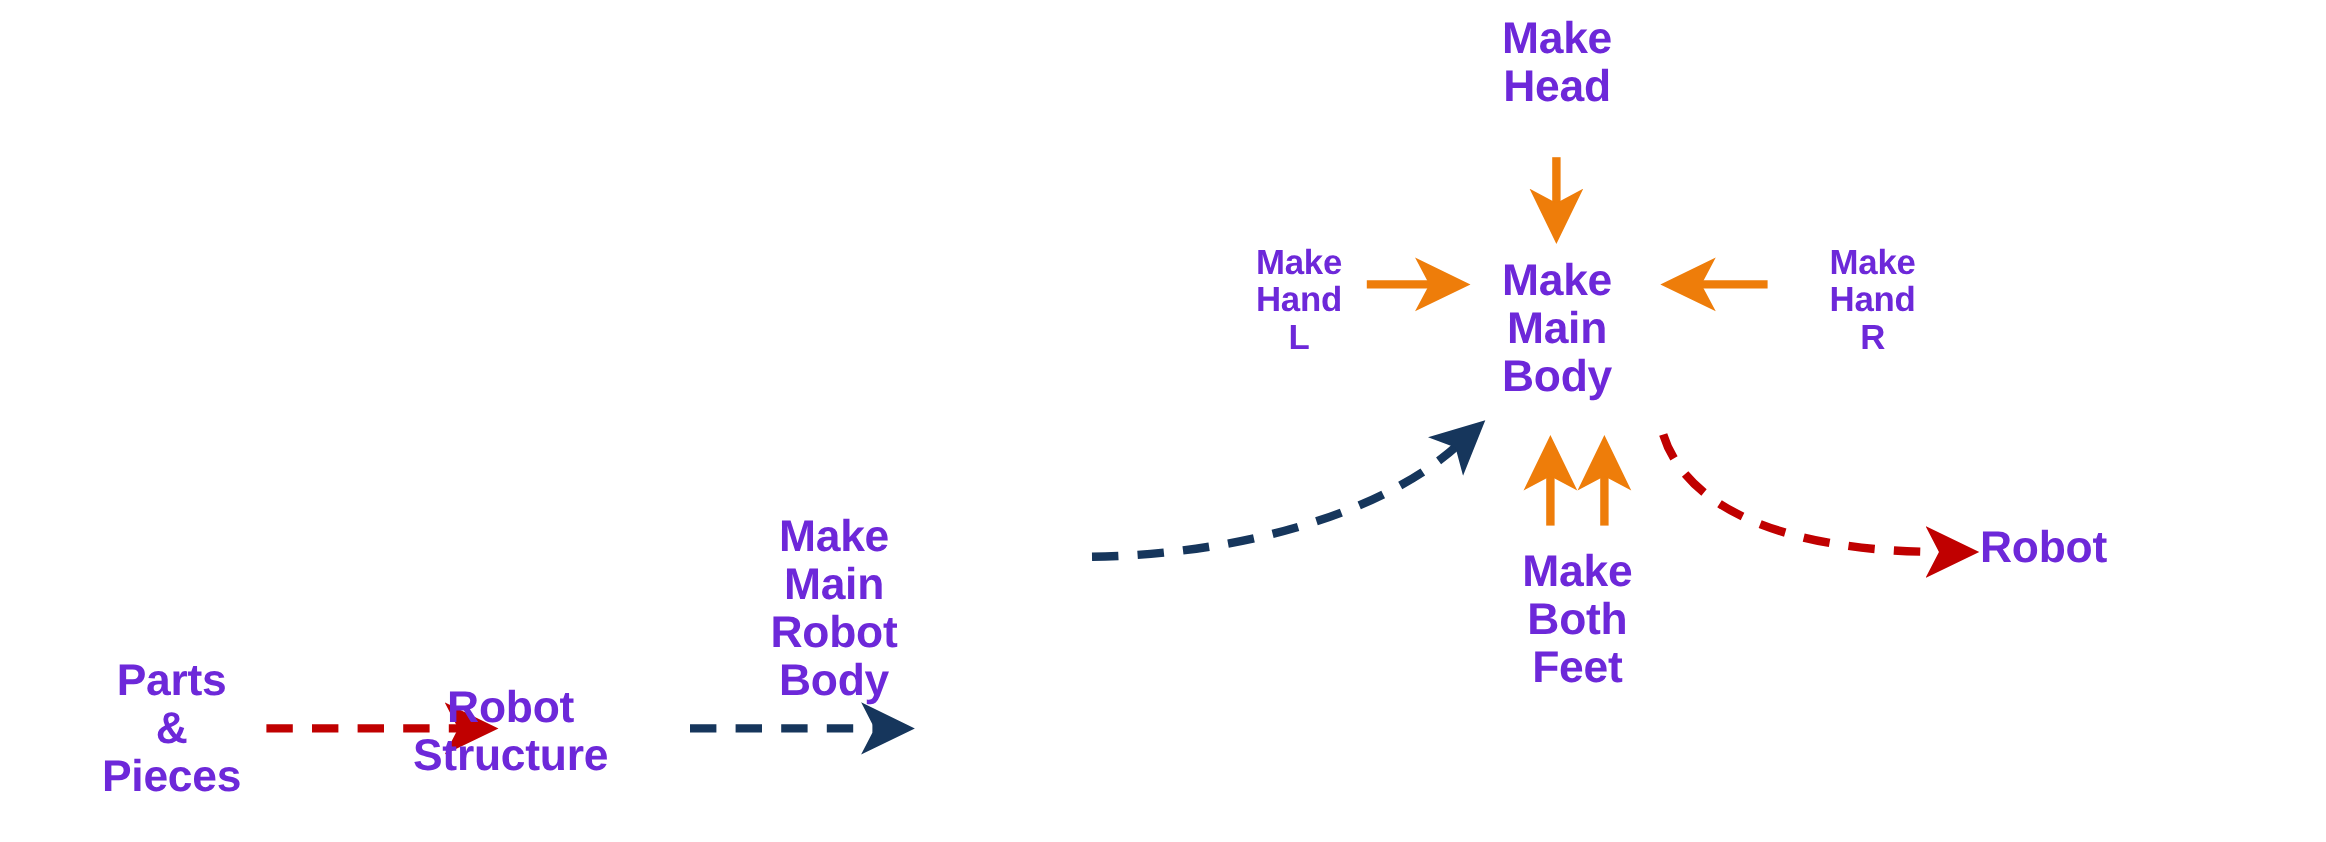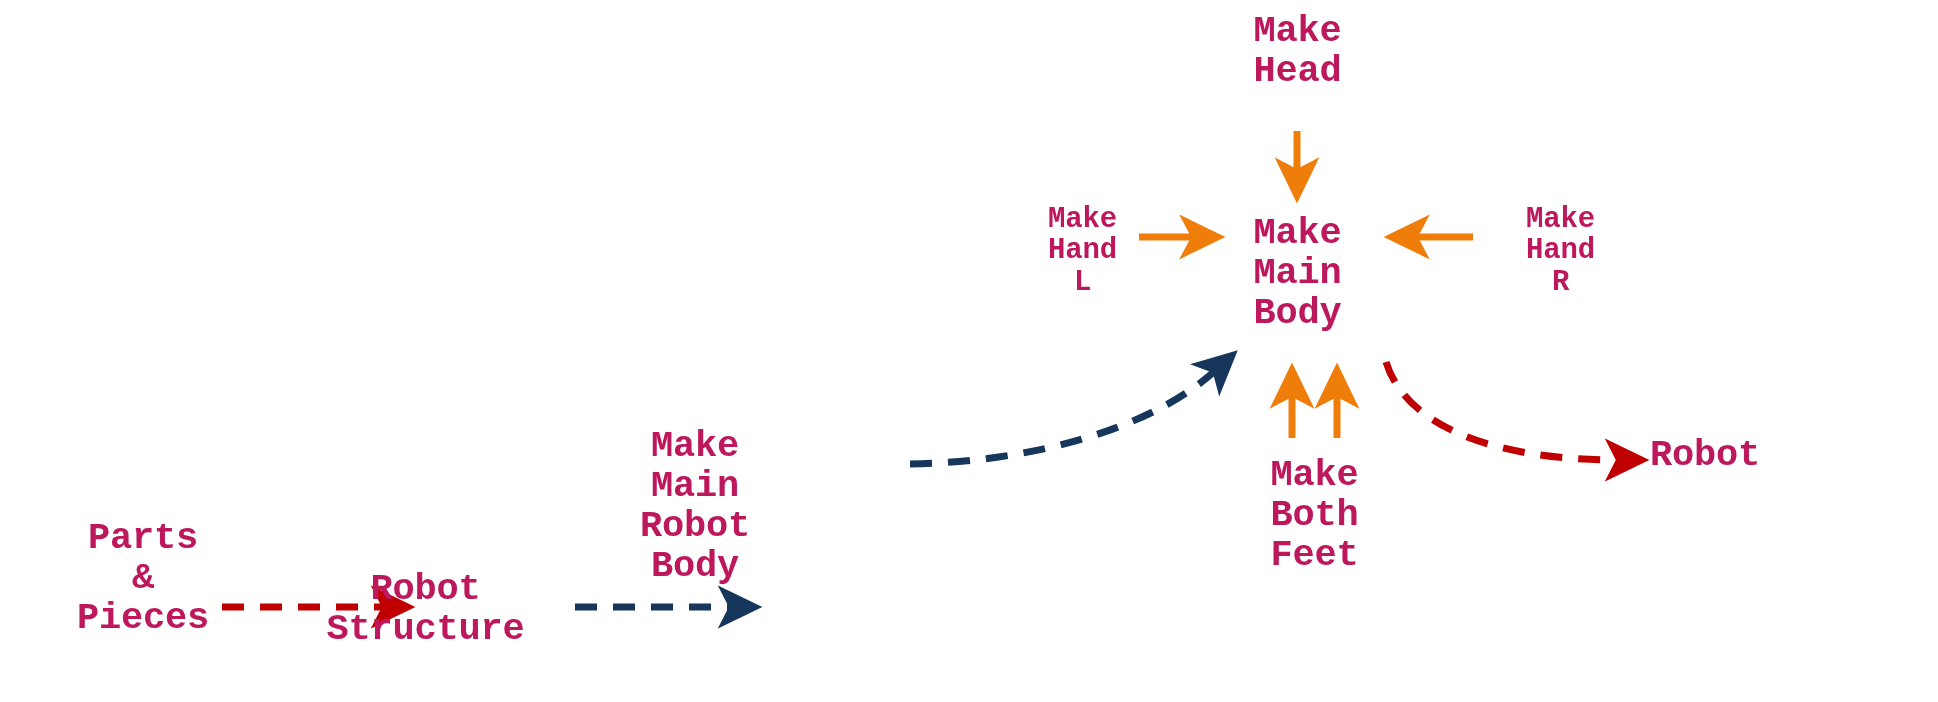--- a/index.html
+++ b/index.html
@@ -10,27 +10,26 @@
   #canvas {
     position: relative;
     width: 1938px;
     height: 702px;
     background: #ffffff;
     overflow: hidden;
     font-family: "Liberation Sans", sans-serif;
   }
   .node-label {
     position: absolute;
-    color: #be185d;
+    color: #6d28d9;
     font-weight: bold;
     text-align: center;
     line-height: 1.08;
     white-space: pre-line;
     letter-spacing: -0.2px;
-    font-family: Liberation Mono, monospace;
   }
   .size-lg { font-size: 37px; }
   .size-md { font-size: 29px; }
   svg.edges {
     position: absolute;
     left: 0;
     top: 0;
     width: 1938px;
     height: 702px;
     pointer-events: none;
@@ -66,21 +65,21 @@
 
     <line x1="1473" y1="237" x2="1413" y2="237" stroke="#EE7D0A" stroke-width="7" marker-end="url(#ah-orange)"></line>
 
     <line x1="1292" y1="438" x2="1292" y2="392" stroke="#EE7D0A" stroke-width="7" marker-end="url(#ah-orange)"></line>
 
     <line x1="1337" y1="438" x2="1337" y2="392" stroke="#EE7D0A" stroke-width="7" marker-end="url(#ah-orange)"></line>
 
     <path d="M 1386,362 C 1404,420 1480,460 1620,460" fill="none" stroke="#C00000" stroke-width="7" stroke-dasharray="22 16" marker-end="url(#ah-red)"></path>
   </svg>
 
-  <div class="node-label size-lg" style="left:48px; top:519px; width:190px;">Parts
+  <div class="node-label size-lg" style="left:48px; top:547px; width:190px;">Parts
 &amp;
 Pieces</div>
 
   <div class="node-label size-lg" style="left:318px; top:570px; width:215px;">Robot
 Structure</div>
 
   <div class="node-label size-lg" style="left:600px; top:427px; width:190px;">Make
 Main
 Robot
 Body</div>

